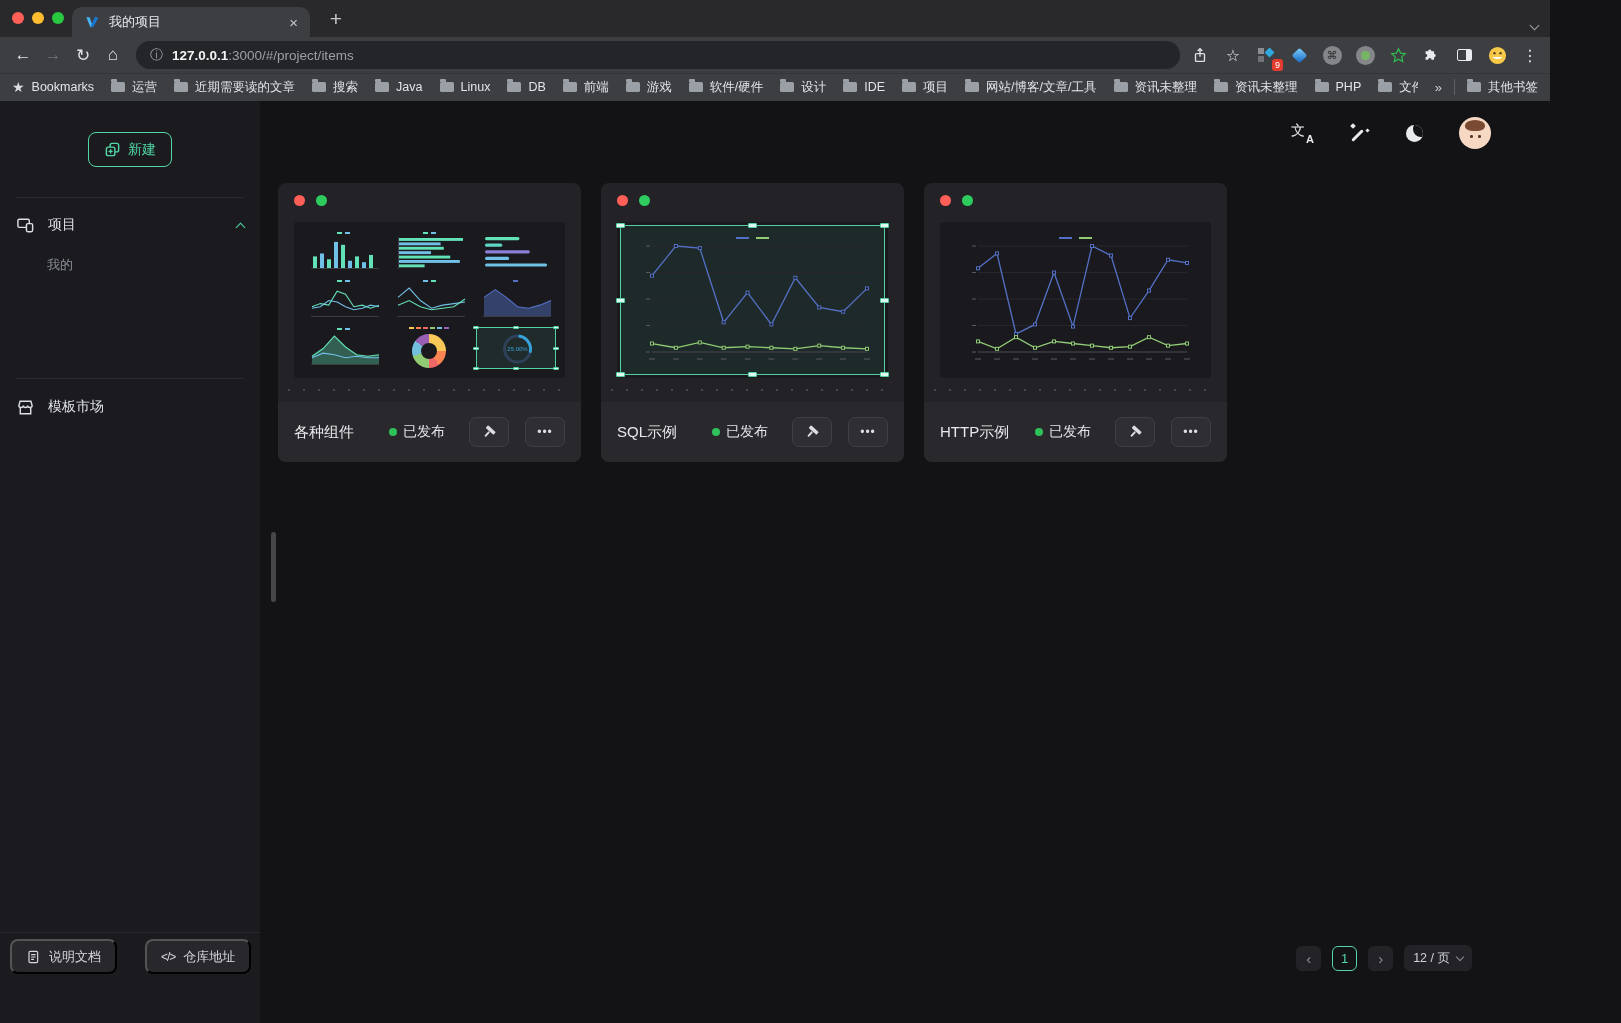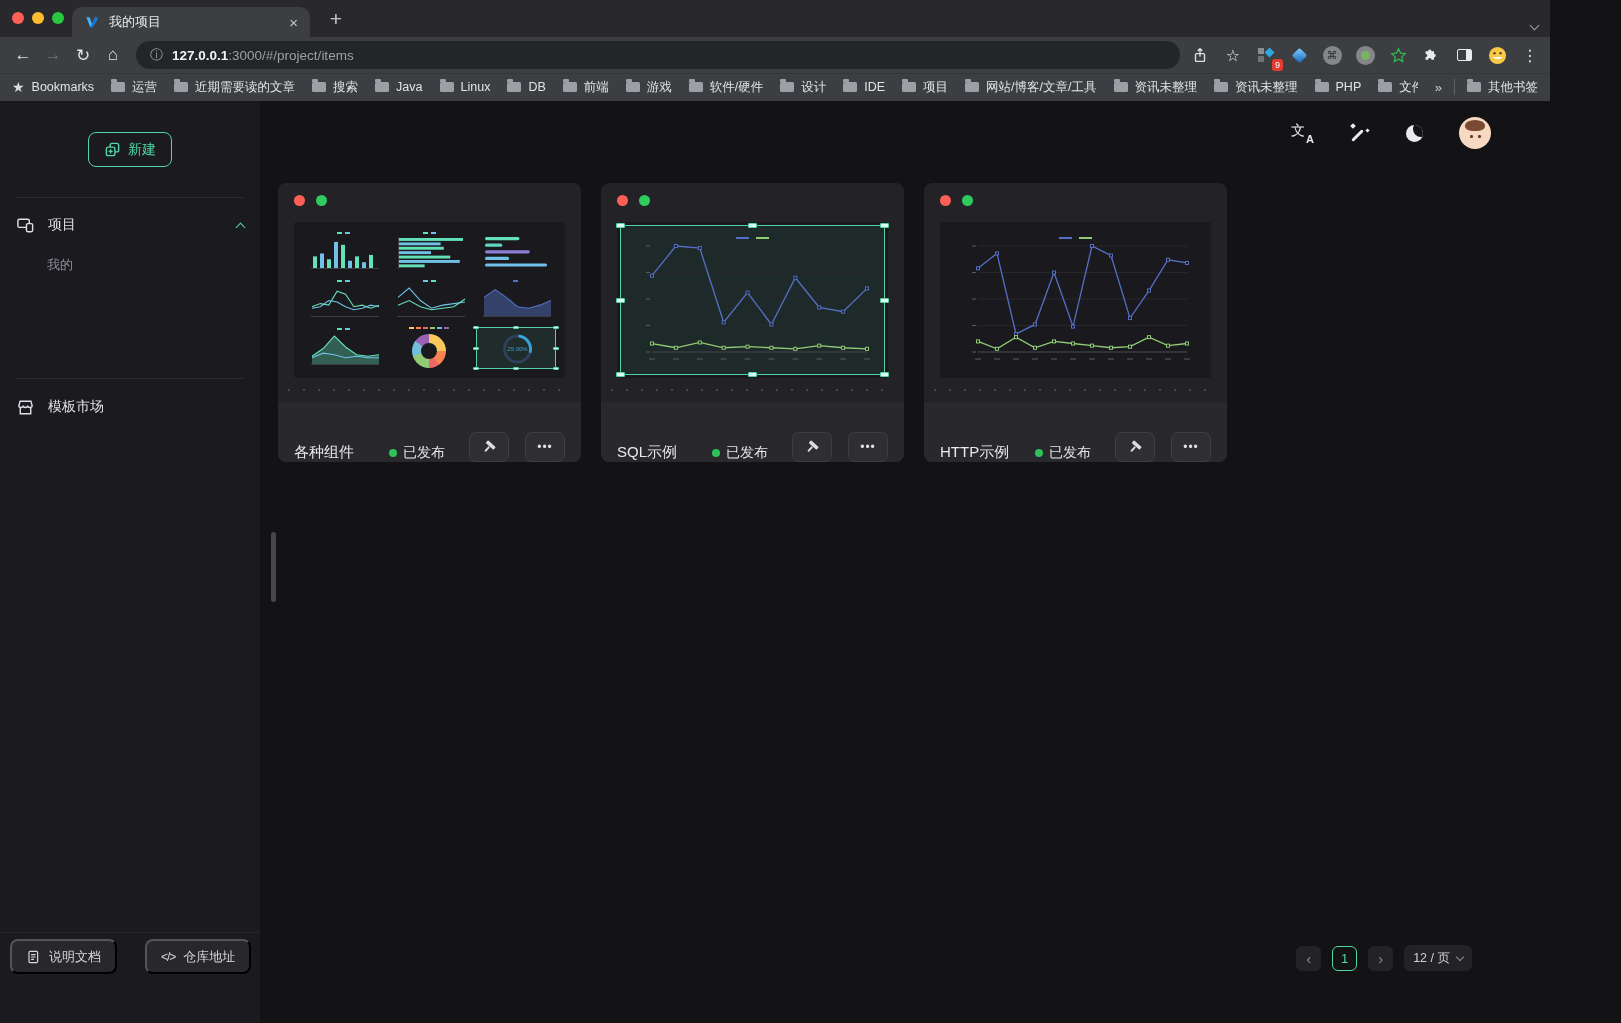--- a/index.html
+++ b/index.html
@@ -86,21 +86,21 @@
   .avatar .eye{position:absolute;top:18px;width:2.5px;height:2.5px;border-radius:50%;background:#5a3a2a}
   .avatar .e1{left:11px}.avatar .e2{left:19px}
 
   .cards{position:absolute;left:18px;top:82px;display:flex;gap:20px}
   .card{width:303px;height:279px;background:#232327;border-radius:8px;position:relative}
   .cdots{position:absolute;left:16px;top:12px;display:flex;gap:11px}
   .cdot{width:11px;height:11px;border-radius:50%}
   .cdot.red{background:#ff5f57}.cdot.green{background:#2ecc5e}
   .preview{position:absolute;left:16px;top:39px;width:271px;height:156px;background:#1a1a1e;border-radius:3px}
   .dotted{position:absolute;left:10px;right:10px;top:206px;height:2px;background:repeating-linear-gradient(90deg,#47474d 0 2px,transparent 2px 15px)}
-  .cfoot{position:absolute;left:0;right:0;bottom:0;height:60px;background:#29292d;border-radius:0 0 8px 8px;display:flex;align-items:flex-end;padding:0 16px;gap:16px}
+  .cfoot{position:absolute;left:0;right:0;bottom:0;height:60px;background:#29292d;border-radius:0 0 8px 8px;display:flex;align-items:center;padding:0 16px;gap:16px}
   .cname{font-size:15px;color:#e7e9ec;flex:1}
   .status{display:flex;align-items:center;gap:6px;color:#e2e4e8;font-size:14px;margin-right:8px}
   .sdot{width:8px;height:8px;border-radius:50%;background:#2fc25b}
   .cbtn{width:40px;height:30px;border:1px solid #3e3f45;background:#2e2e33;border-radius:7px;color:#dcdee2;display:flex;align-items:center;justify-content:center;font-size:12px;letter-spacing:1px}
 
   .mini-grid{position:absolute;inset:8px;display:grid;grid-template-columns:repeat(3,1fr);grid-template-rows:repeat(3,1fr);gap:4px}
   .mini{position:relative;display:flex;align-items:center;justify-content:center}
   .mini-legend{position:absolute;top:1px;left:0;right:0;display:flex;justify-content:center;gap:2px}
   .mini-legend i{width:5px;height:2px;display:block}
   .donut{width:34px;height:34px;border-radius:50%;position:relative;margin-top:5px}

